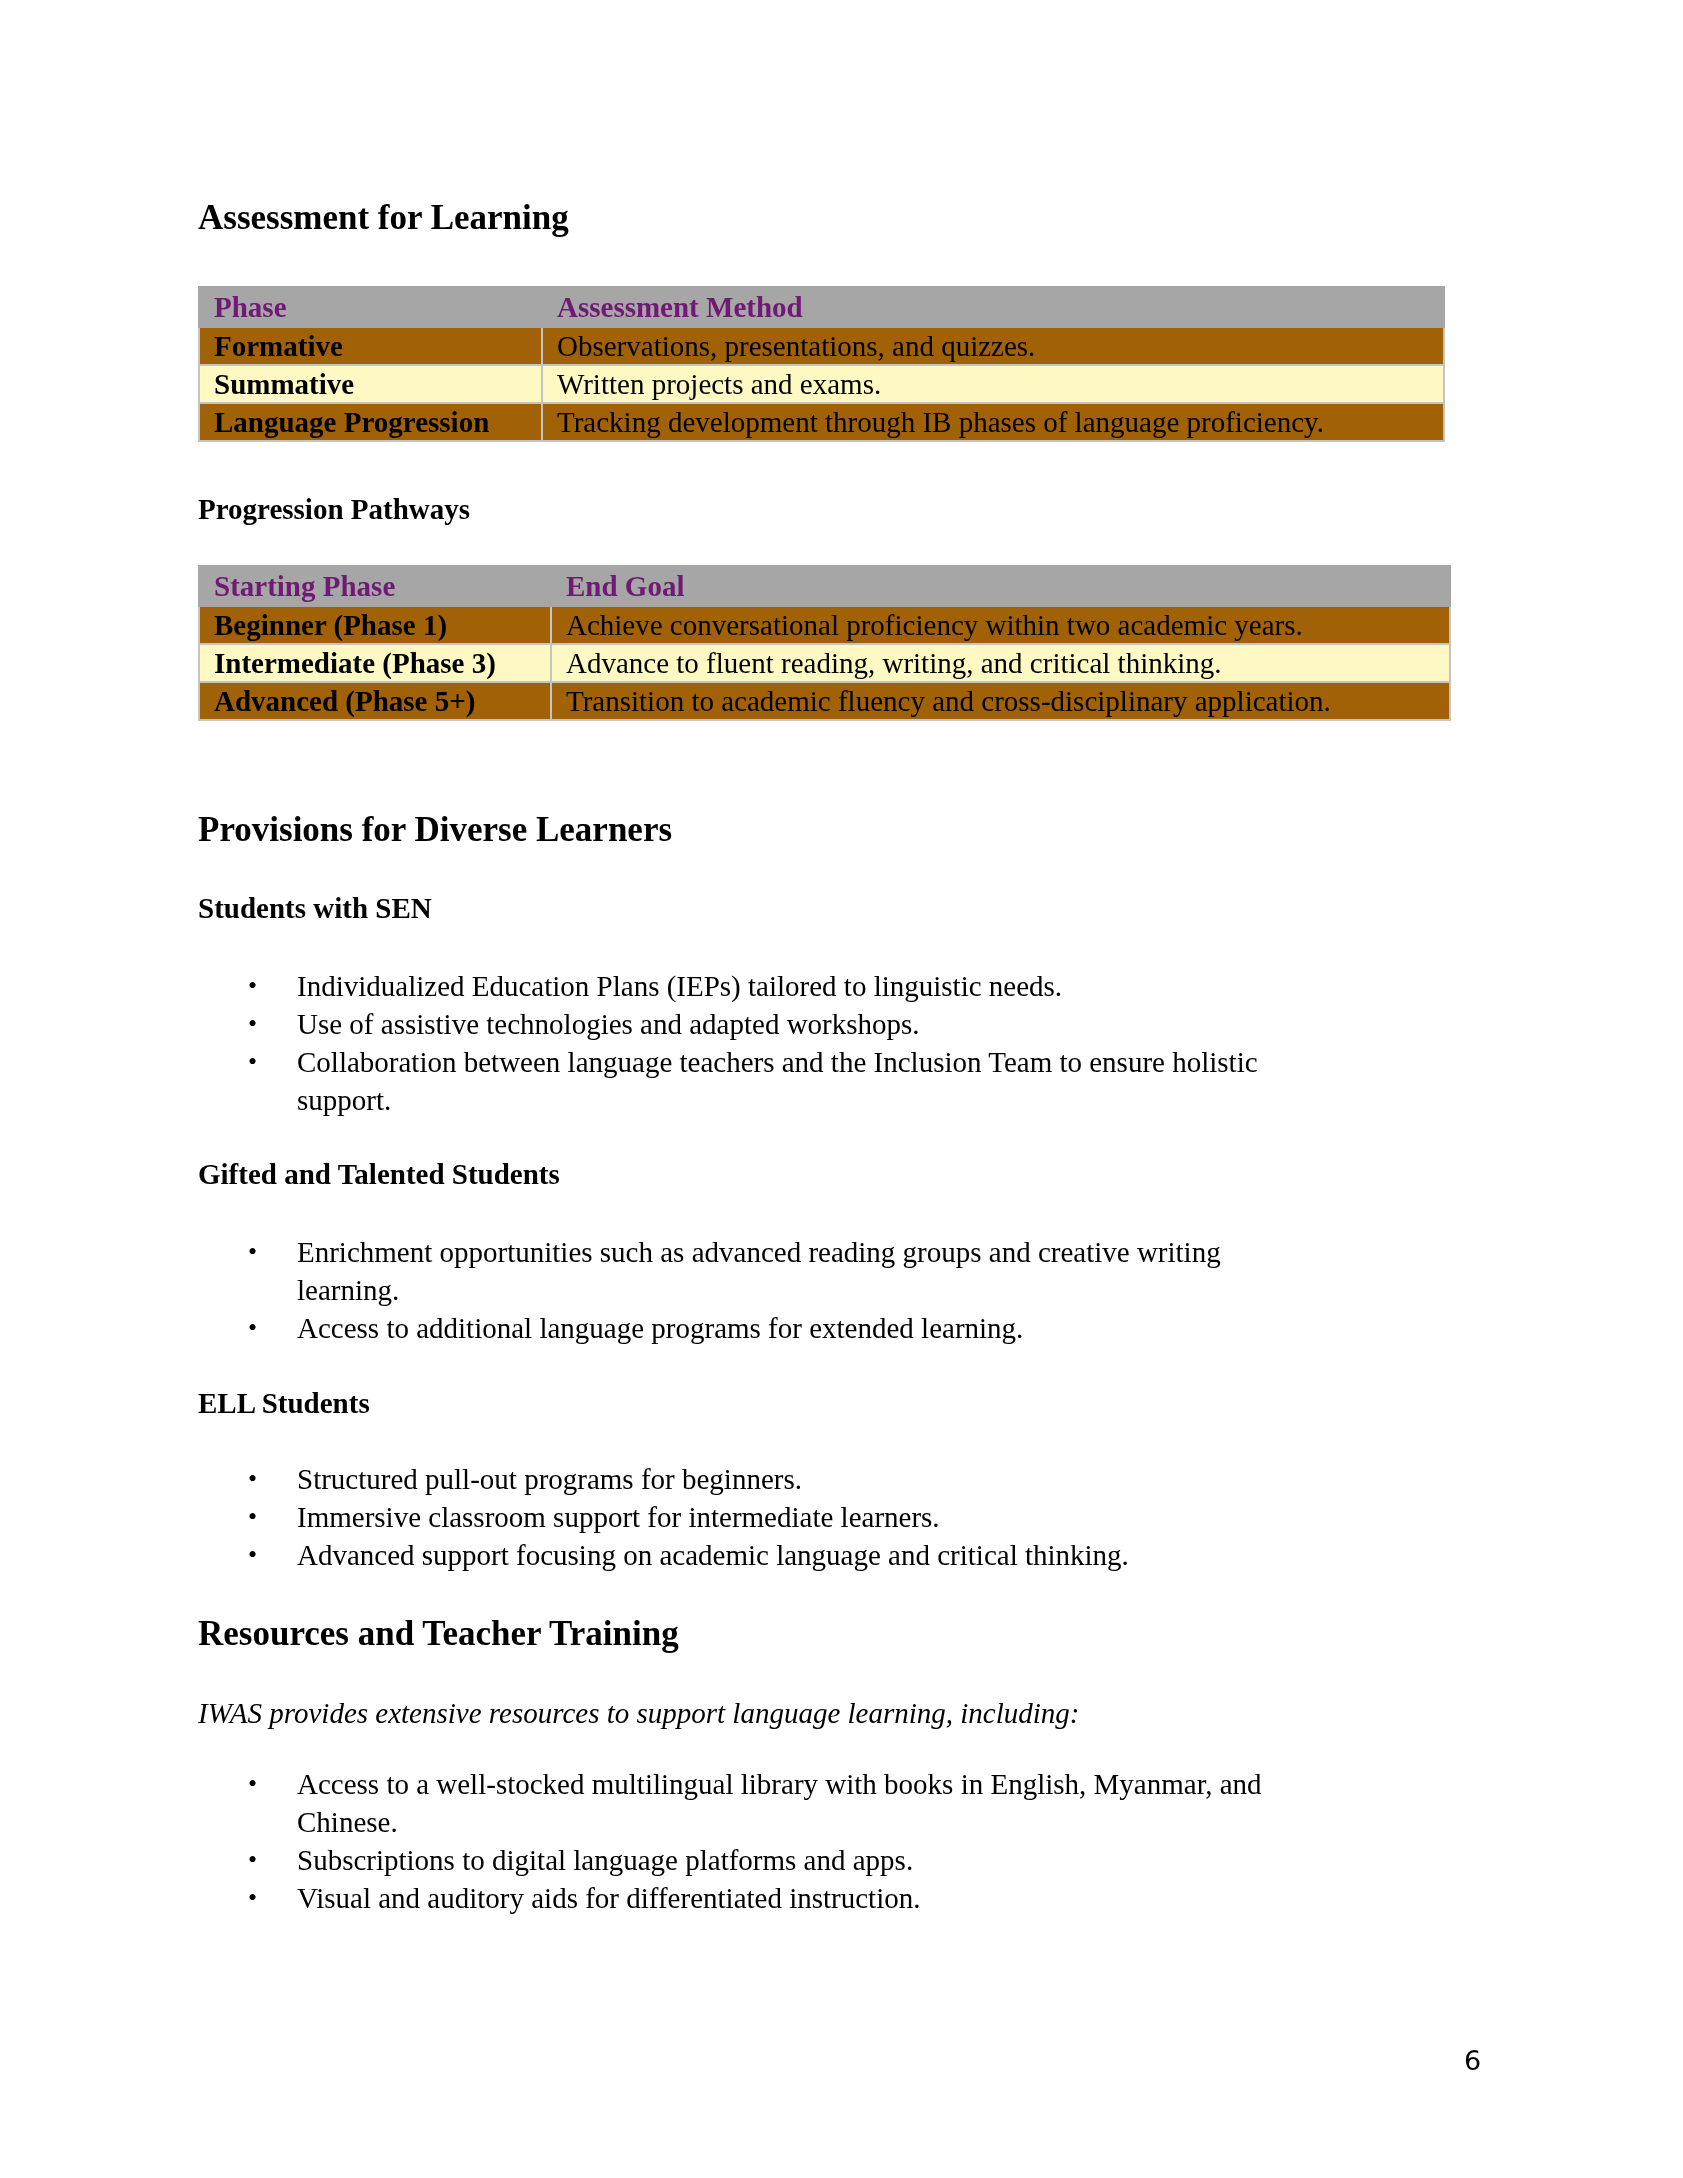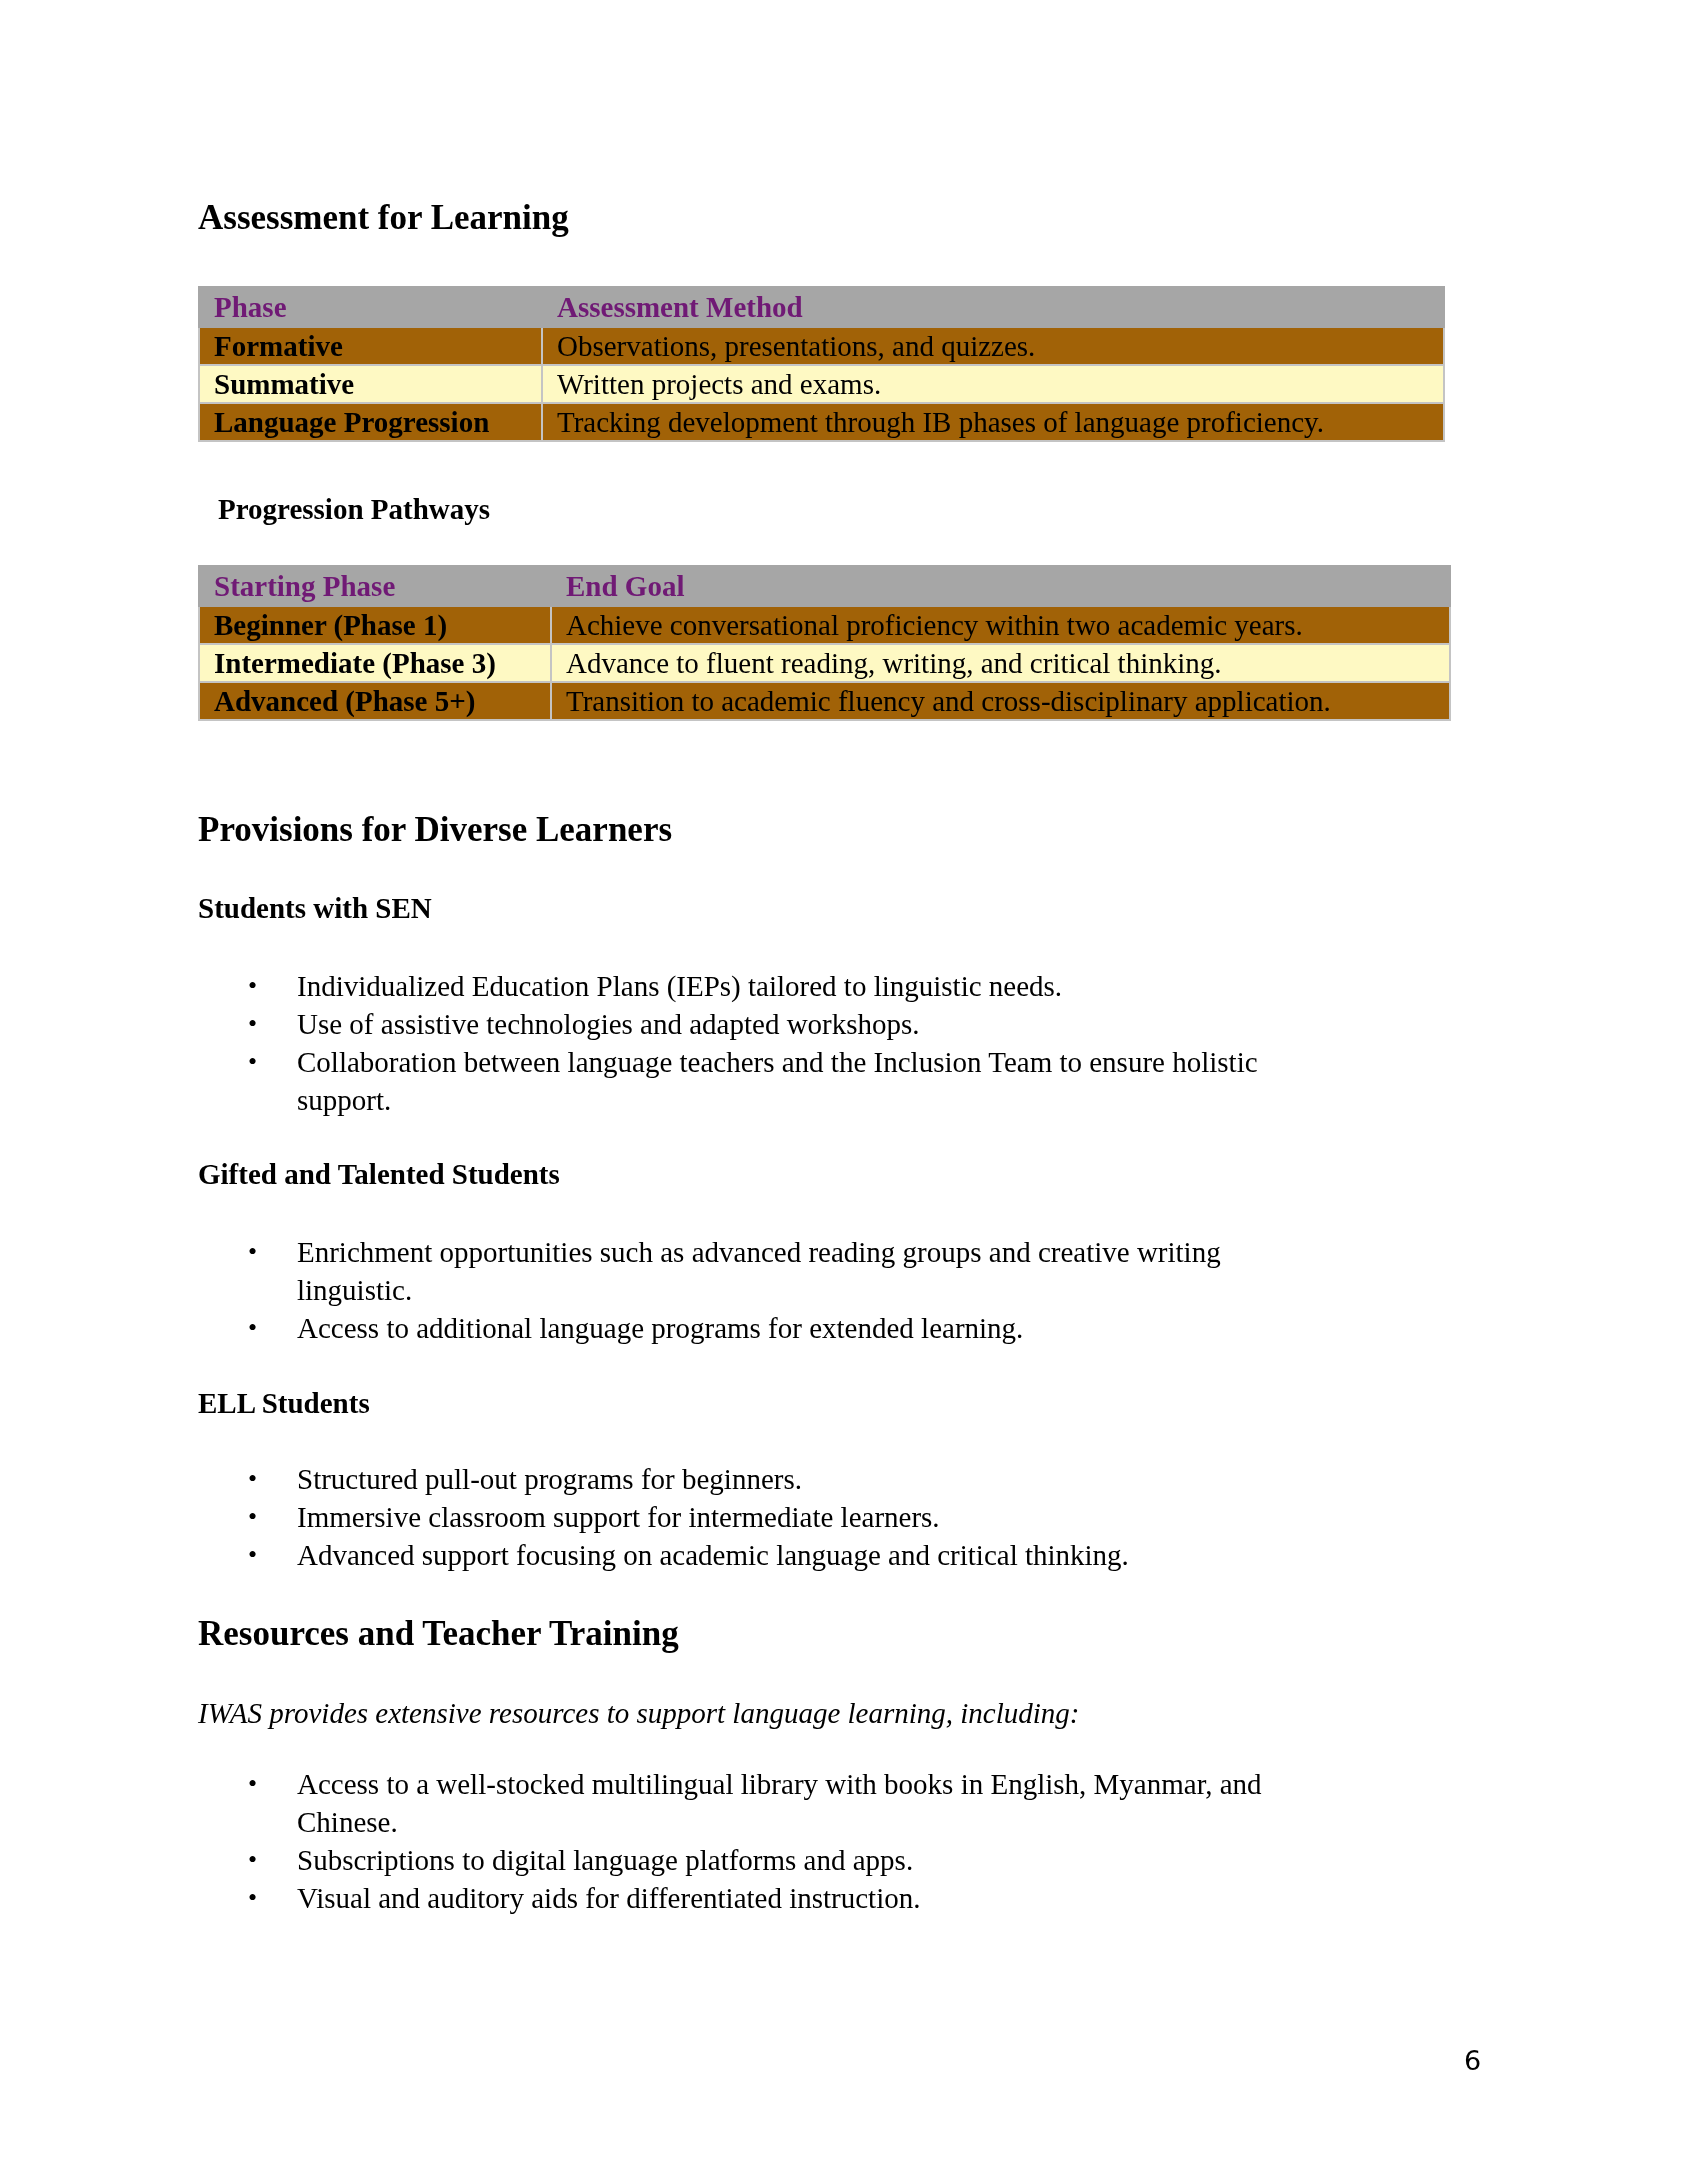--- a/index.html
+++ b/index.html
@@ -48,21 +48,21 @@
     <td class="rowhead">Summative</td>
     <td>Written projects and exams.</td>
   </tr>
   <tr class="odd">
     <td class="rowhead">Language Progression</td>
     <td>Tracking development through IB phases of language proficiency.</td>
   </tr>
 </tbody>
   </table>
 
-<div class="abs h3" style="left:198px; top:492px;margin-left:20px;">Progression Pathways</div>
+<div class="abs h3" style="left:198px; top:492px;">Progression Pathways</div>
 
 <table class="doc-table" style="left:198px; top:565px; width:1253px;">
   <colgroup>
       <col style="width:352px">
       <col>
     </colgroup>
   <tbody>
       <tr>
     <th>Starting Phase</th>
     <th>End Goal</th>
@@ -88,21 +88,21 @@
 <ul class="bullets" style="left:198px; top:967px;">
   <li><span class="dot">•</span><span>Individualized Education Plans (IEPs) tailored to linguistic needs.</span></li>
   <li><span class="dot">•</span><span>Use of assistive technologies and adapted workshops.</span></li>
   <li><span class="dot">•</span><span>Collaboration between language teachers and the Inclusion Team to ensure holistic</span></li>
   <li><span>support.</span></li>
 </ul>
 
 <div class="abs h3" style="left:198px; top:1157px;">Gifted and Talented Students</div>
 <ul class="bullets" style="left:198px; top:1233px;">
   <li><span class="dot">•</span><span>Enrichment opportunities such as advanced reading groups and creative writing</span></li>
-  <li><span>linguistic.</span></li>
+  <li><span>learning.</span></li>
   <li><span class="dot">•</span><span>Access to additional language programs for extended learning.</span></li>
 </ul>
 
 <div class="abs h3" style="left:198px; top:1386px;">ELL Students</div>
 <ul class="bullets" style="left:198px; top:1460px;">
   <li><span class="dot">•</span><span>Structured pull-out programs for beginners.</span></li>
   <li><span class="dot">•</span><span>Immersive classroom support for intermediate learners.</span></li>
   <li><span class="dot">•</span><span>Advanced support focusing on academic language and critical thinking.</span></li>
 </ul>
 

